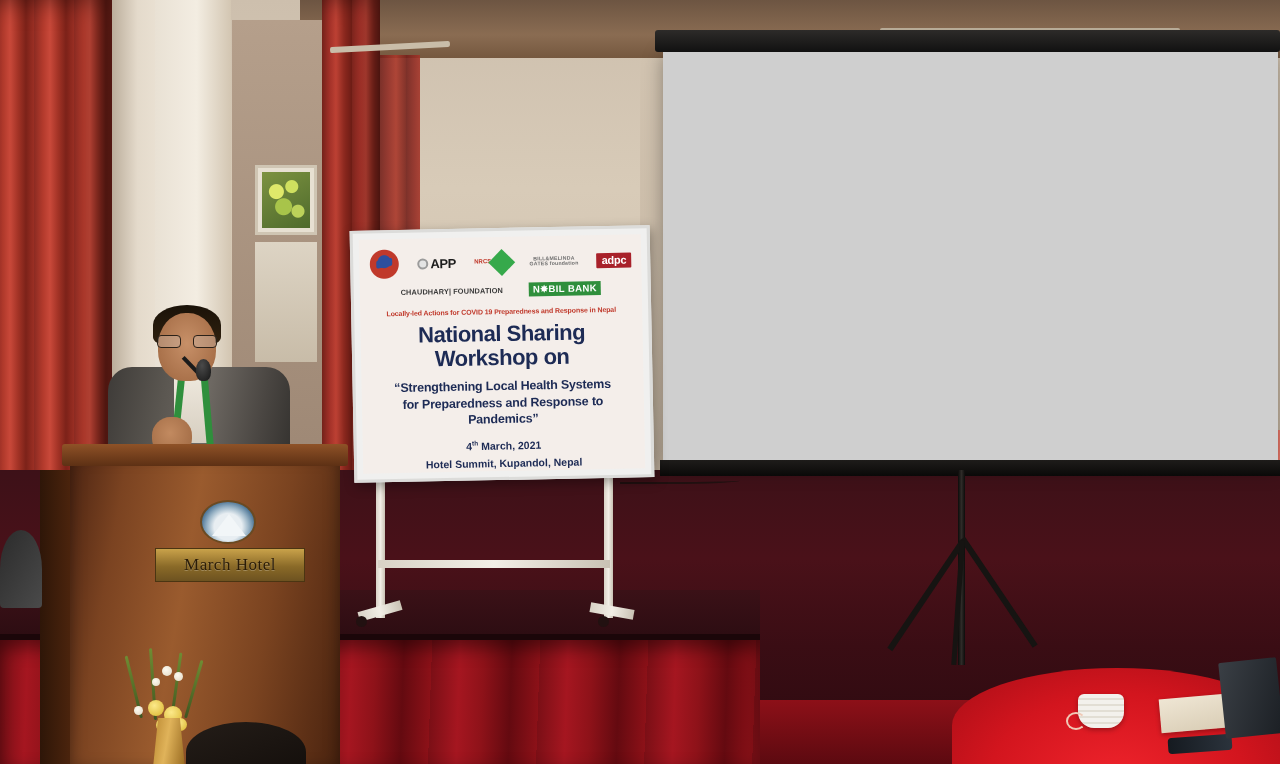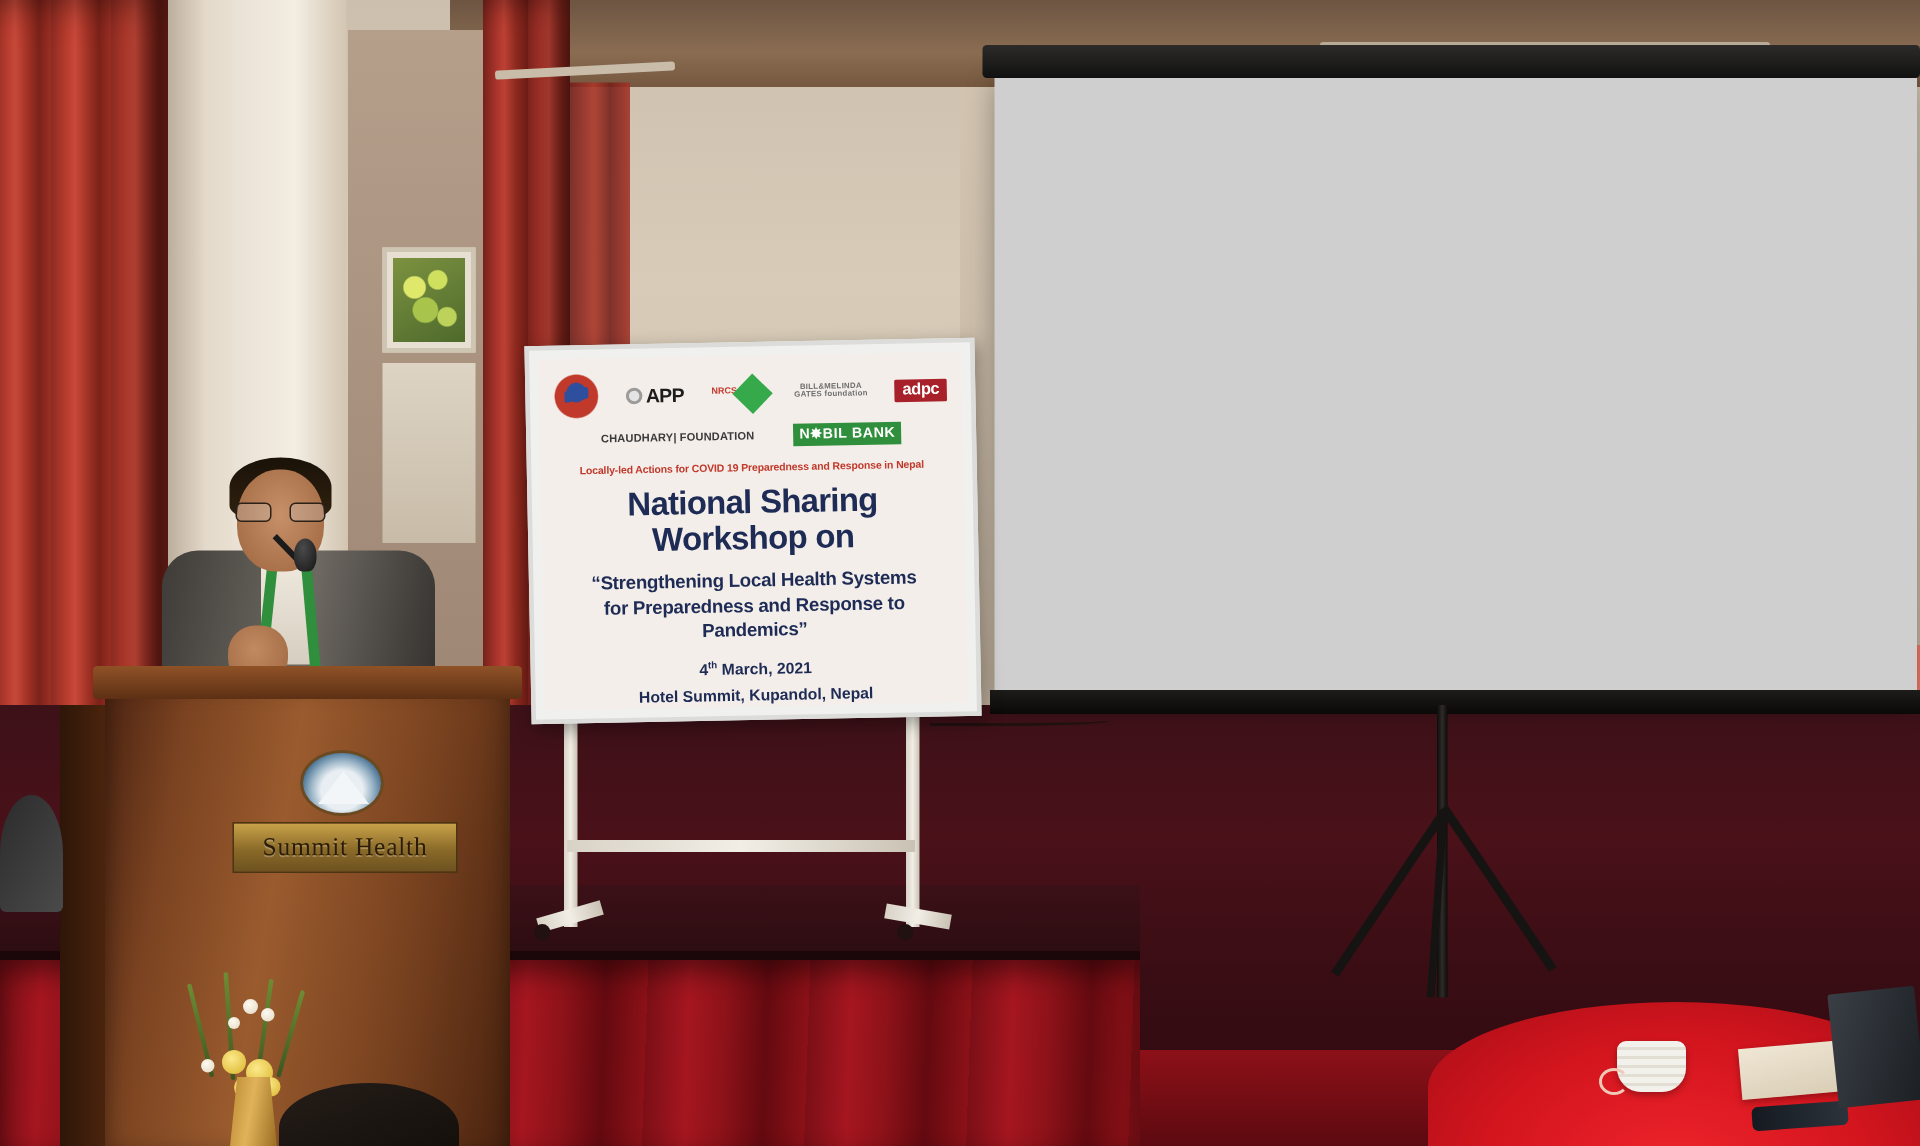--- a/index.html
+++ b/index.html
@@ -492,21 +492,21 @@
     <div class="mic-stem"></div>
     <div class="mic-head"></div>
     <div class="sp-hand"></div>
   </div>
 
   <div class="podium-side"></div>
   <div class="podium"></div>
   <div class="podium-top"></div>
   <div class="plaque-logo"></div>
   <div class="plaque">
-    <span>Summit Health</span>
+    <span>March Hotel</span>
   </div>
 
   <div class="flowers">
     <div class="stem" style="left:22px;top:6px;height:64px;transform:rotate(-14deg)"></div>
     <div class="stem" style="left:36px;top:0px;height:72px;transform:rotate(-4deg)"></div>
     <div class="stem" style="left:52px;top:4px;height:68px;transform:rotate(8deg)"></div>
     <div class="stem" style="left:66px;top:10px;height:60px;transform:rotate(16deg)"></div>
     <div class="fl flw" style="left:44px;top:18px;width:10px;height:10px"></div>
     <div class="fl flw" style="left:56px;top:24px;width:9px;height:9px"></div>
     <div class="fl flw" style="left:34px;top:30px;width:8px;height:8px"></div>

